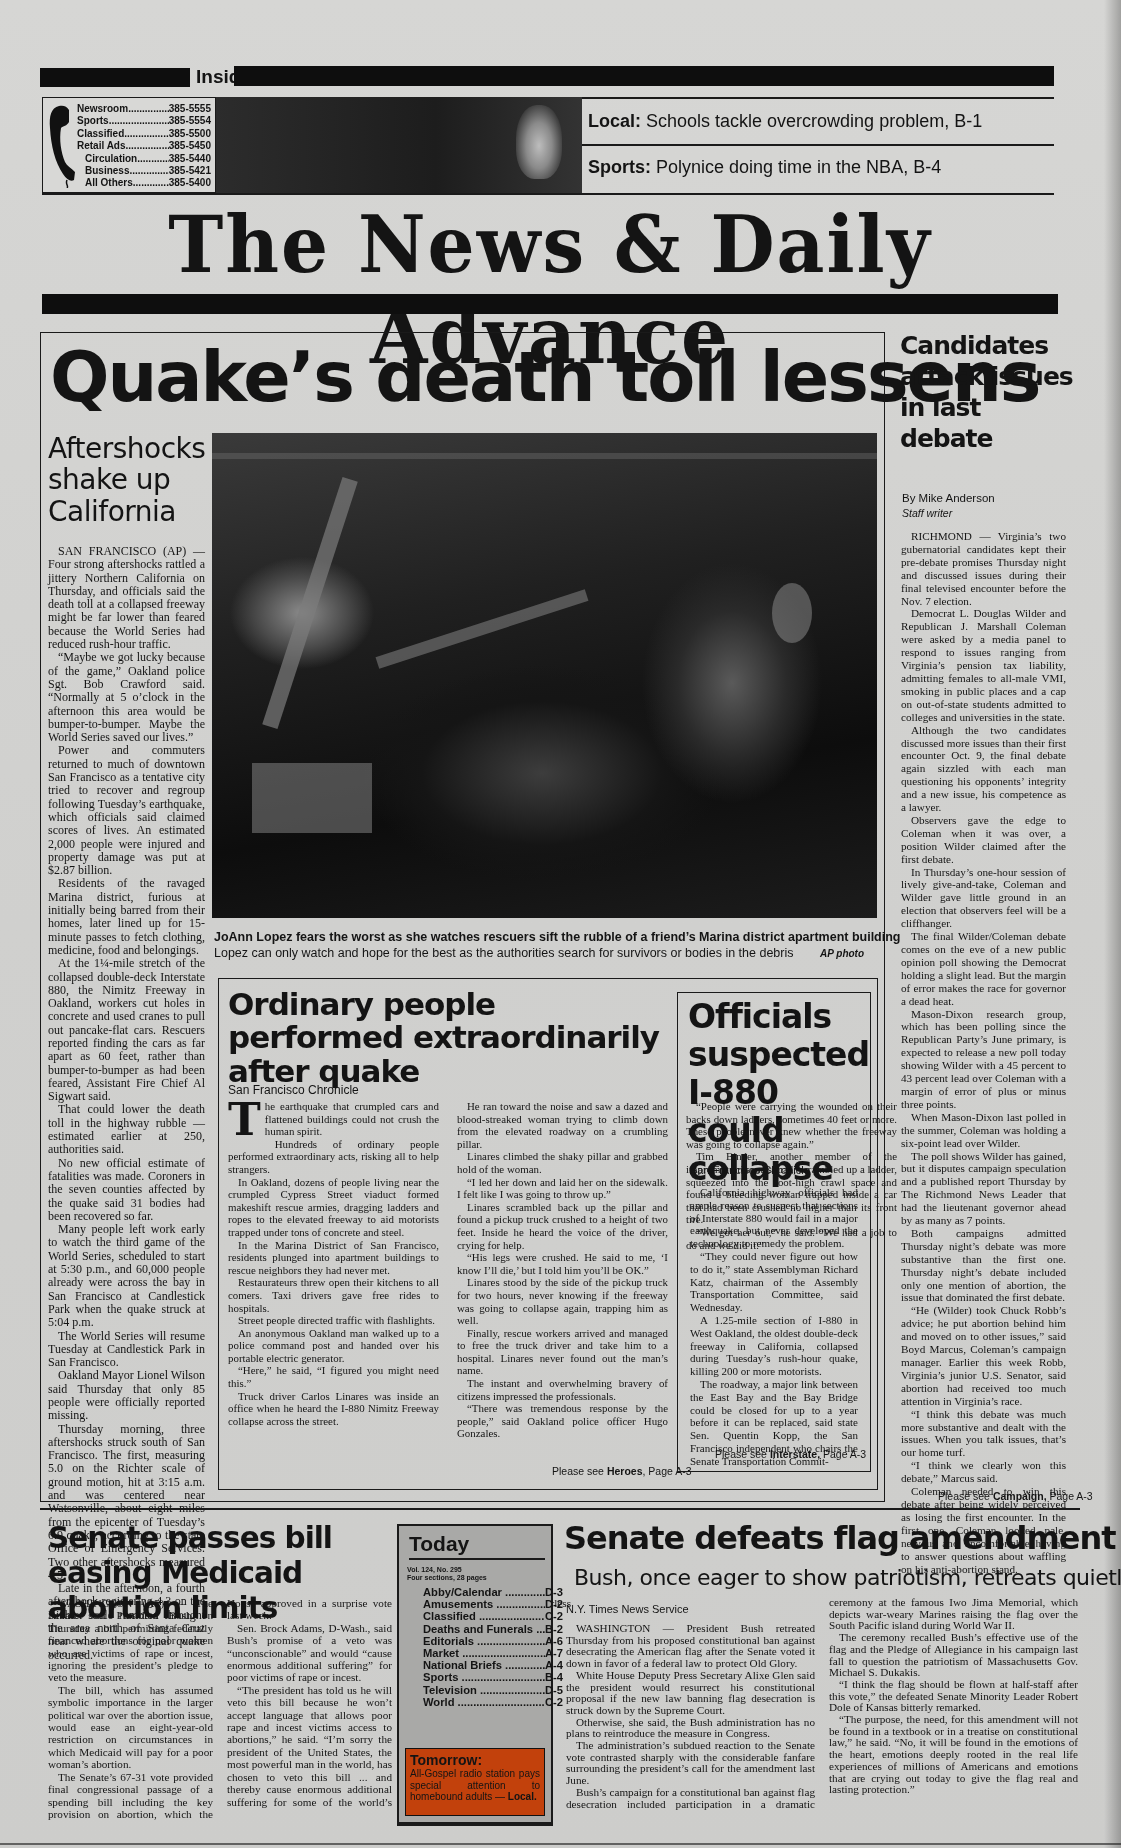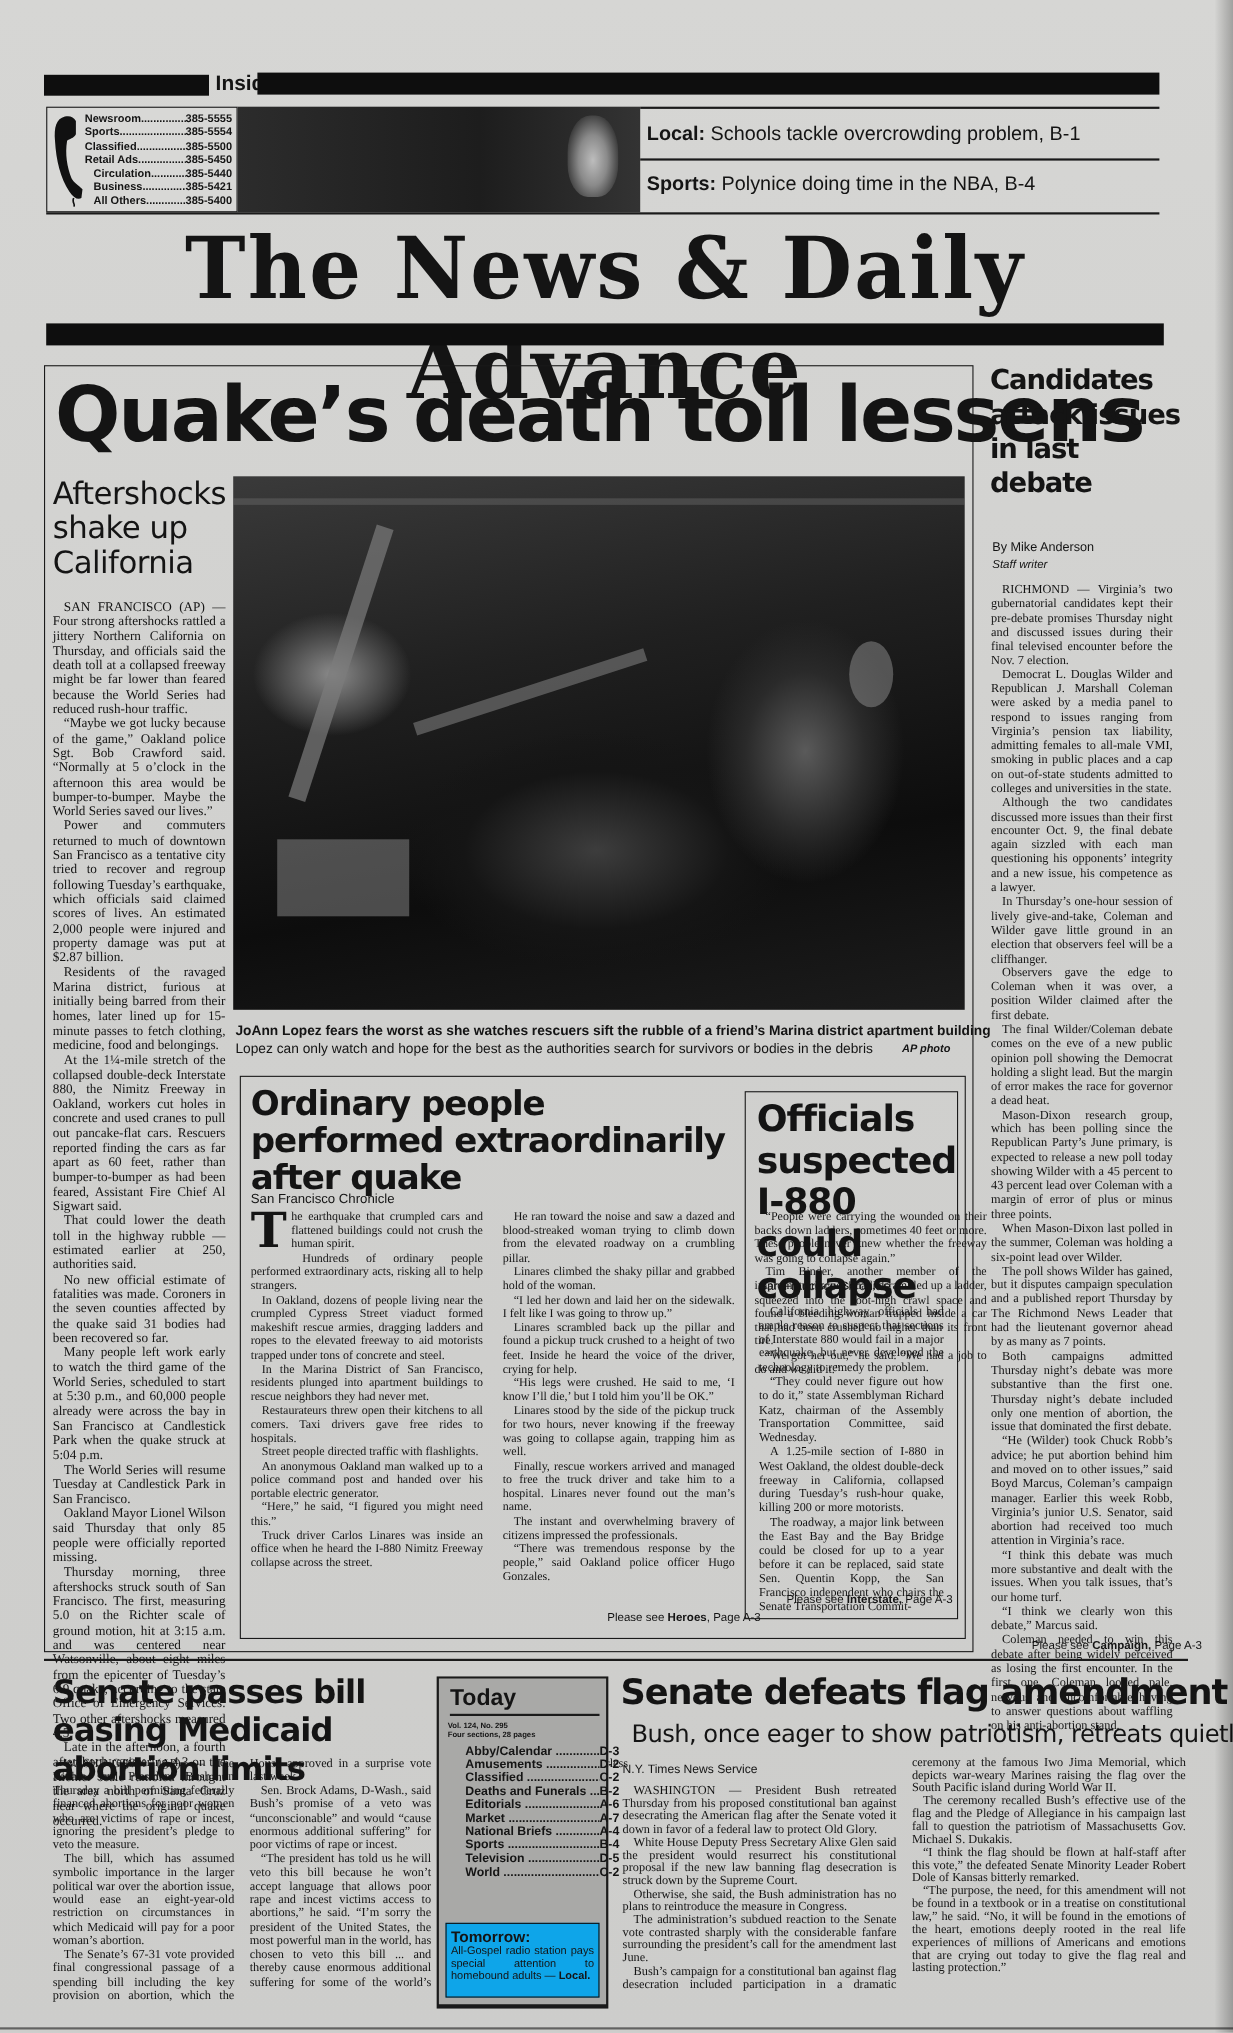--- a/index.html
+++ b/index.html
@@ -37,21 +37,21 @@
   .cols2 { column-count: 2; column-gap: 18px; }
   .dropcap { float: left; font-family: "DejaVu Serif", serif; font-weight: bold; font-size: 44px; line-height: 36px; margin: 2px 4px 0 0; }
 
   .today { background: #a9a9a7; padding-left: 34px; }
   .today .title { font-family: "Liberation Sans", sans-serif; font-weight: bold; font-size: 21px; }
   .today .vol { font-family: "Liberation Sans", sans-serif; font-weight: bold; font-size: 7px; line-height: 8px; }
   .today .idx { font-family: "Liberation Sans", sans-serif; font-weight: bold; font-size: 11.2px; line-height: 12.2px; margin-left: 16px; }
   .today .idx .row { display: flex; white-space: nowrap; }
   .today .idx .lbl { flex: 1; overflow: hidden; }
   .today .idx .lbl::after { content: " ................................................"; }
-  .tomorrow { background: #0ea5e9; border: 1.5px solid #111; font-family: "Liberation Sans", sans-serif; }
+  .tomorrow { background: #c2410c; border: 1.5px solid #111; font-family: "Liberation Sans", sans-serif; }
 
   .photo { background:
       radial-gradient(ellipse 120px 160px at 520px 250px, #5a5a5a 0%, #2a2a2a 45%, transparent 75%),
       radial-gradient(ellipse 90px 70px at 90px 180px, #8a8a8a 0%, #4a4a4a 50%, transparent 80%),
       radial-gradient(ellipse 200px 120px at 330px 340px, #3d3d3d 0%, #151515 60%, transparent 90%),
       linear-gradient(170deg, #3a3a3a 0%, #202020 35%, #0d0d0d 70%, #1c1c1c 100%);
       overflow: hidden; }
   .photo .beam { position: absolute; background: #7c7c7c; opacity: 0.7; }
 </style>
 </head>
@@ -182,22 +182,22 @@
   </div>
   <div class="abs jump" style="left:715px;top:1448px;"><span>Please see </span><b>Interstate,</b><span> Page A-3</span></div>
 
   <div class="abs hed-big" style="left:900px;top:330px;width:180px;font-size:25px;line-height:31px;">Candidates attack issues in last debate</div>
   <div class="abs credit" style="left:902px;top:492px;font-size:11.5px;">By Mike Anderson</div>
   <div class="abs credit" style="left:902px;top:507px;font-size:10.5px;font-style:italic;">Staff writer</div>
   <div class="abs body" style="left:901px;top:530px;width:165px;font-size:11.2px;line-height:12.9px;">
     <p>RICHMOND — Virginia’s two gubernatorial candidates kept their pre-debate promises Thursday night and discussed issues during their final televised encounter before the Nov. 7 election.</p>
     <p>Democrat L. Douglas Wilder and Republican J. Marshall Coleman were asked by a media panel to respond to issues ranging from Virginia’s pension tax liability, admitting females to all-male VMI, smoking in public places and a cap on out-of-state students admitted to colleges and universities in the state.</p>
     <p>Although the two candidates discussed more issues than their first encounter Oct. 9, the final debate again sizzled with each man questioning his opponents’ integrity and a new issue, his competence as a lawyer.</p>
+    <p>Observers gave the edge to Coleman when it was over, a position Wilder claimed after the first debate.</p>
     <p>In Thursday’s one-hour session of lively give-and-take, Coleman and Wilder gave little ground in an election that observers feel will be a cliffhanger.</p>
-    <p>Observers gave the edge to Coleman when it was over, a position Wilder claimed after the first debate.</p>
     <p>The final Wilder/Coleman debate comes on the eve of a new public opinion poll showing the Democrat holding a slight lead. But the margin of error makes the race for governor a dead heat.</p>
     <p>Mason-Dixon research group, which has been polling since the Republican Party’s June primary, is expected to release a new poll today showing Wilder with a 45 percent to 43 percent lead over Coleman with a margin of error of plus or minus three points.</p>
     <p>When Mason-Dixon last polled in the summer, Coleman was holding a six-point lead over Wilder.</p>
     <p>The poll shows Wilder has gained, but it disputes campaign speculation and a published report Thursday by The Richmond News Leader that had the lieutenant governor ahead by as many as 7 points.</p>
     <p>Both campaigns admitted Thursday night’s debate was more substantive than the first one. Thursday night’s debate included only one mention of abortion, the issue that dominated the first debate.</p>
     <p>“He (Wilder) took Chuck Robb’s advice; he put abortion behind him and moved on to other issues,” said Boyd Marcus, Coleman’s campaign manager. Earlier this week Robb, Virginia’s junior U.S. Senator, said abortion had received too much attention in Virginia’s race.</p>
     <p>“I think this debate was much more substantive and dealt with the issues. When you talk issues, that’s our home turf.</p>
     <p>“I think we clearly won this debate,” Marcus said.</p>
     <p>Coleman needed to win this debate after being widely perceived as losing the first encounter. In the first one, Coleman looked pale, nervous and uncomfortable having to answer questions about waffling on his anti-abortion stand.</p>
   </div>

